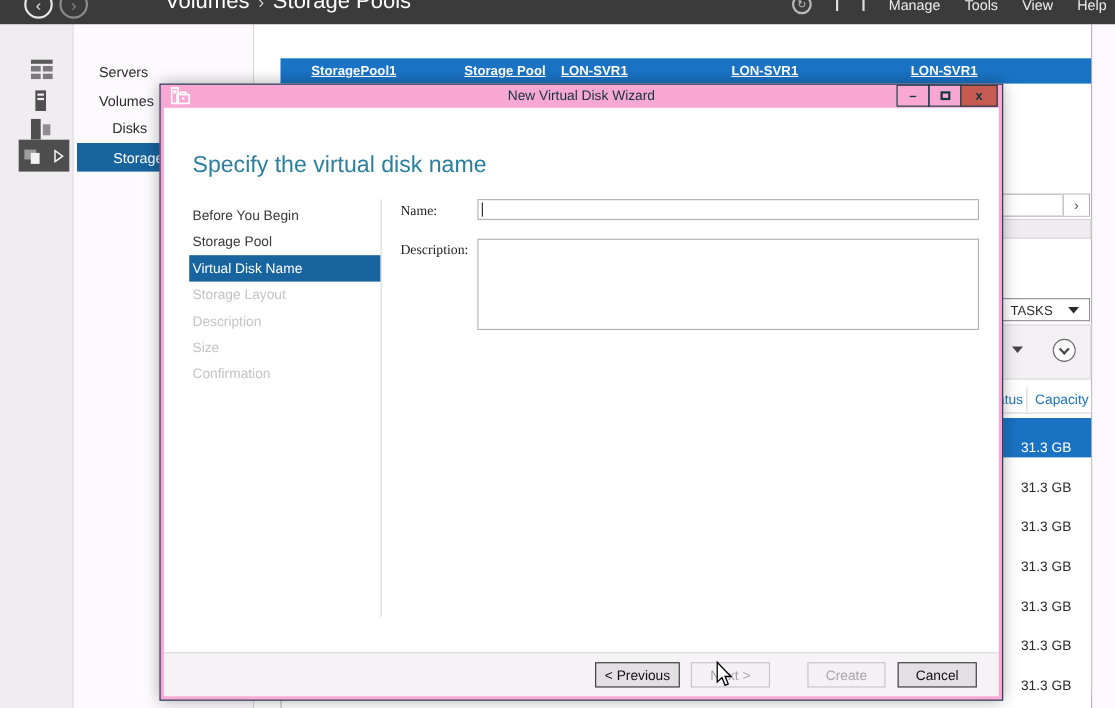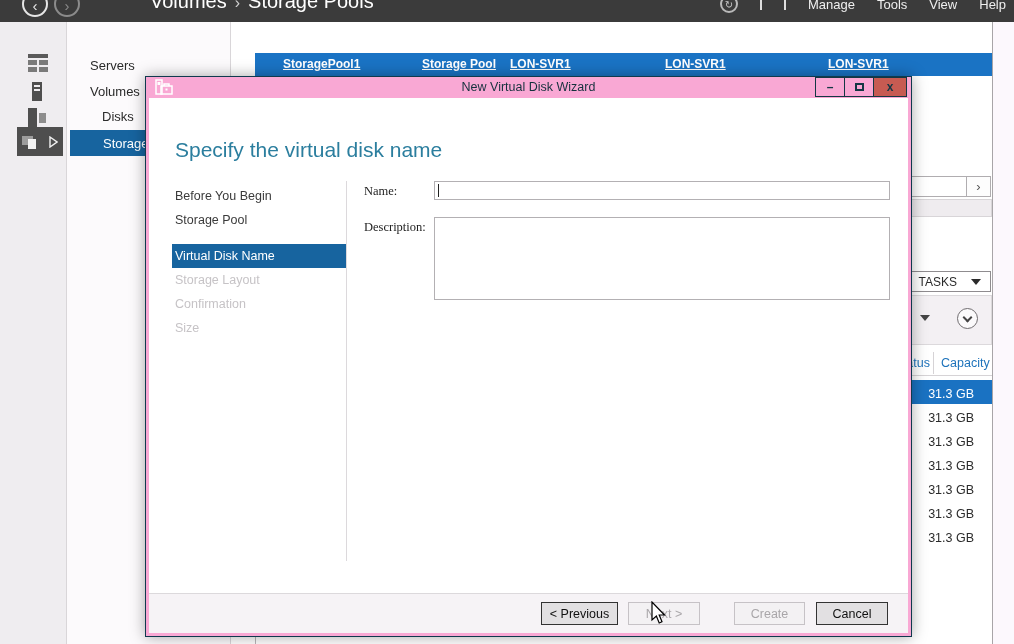--- a/index.html
+++ b/index.html
@@ -56,21 +56,21 @@
   .dd-tri { position:absolute; left:920px; top:315px; width:0; height:0;
             border-left:5px solid transparent; border-right:5px solid transparent; border-top:6px solid #444; }
   .circ-chevron { position:absolute; left:957px; top:308px; width:21px; height:21px; border:1px solid #6f6c6f;
                   border-radius:50%; background:#fbfafb; display:flex; align-items:center; justify-content:center; }
   .circ-chevron i { width:7px; height:7px; border-right:2px solid #444; border-bottom:2px solid #444;
                     transform:rotate(45deg); margin-top:-3px; }
   .colhdr-row { left:820px; top:350px; width:172px; height:26px; background:#fff; border-bottom:1px solid #d6d3d6; }
   .colhdr-row .csep { position:absolute; left:113px; top:2px; width:1px; height:22px; background:#d6d3d6; }
   .colhdr { position:absolute; top:6px; font-size:12.5px; color:#1e73bb; white-space:nowrap; }
   .cap-rows { left:880px; top:380px; width:112px; }
-  .cap-row { height:24px; font-size:12.5px; color:#2b2b2b; text-align:right; padding:7px 18px 0 0; background:#fff; }
+  .cap-row { height:36px; font-size:12.5px; color:#2b2b2b; text-align:right; padding:20px 18px 0 0; background:#fff; }
   .cap-row.selected { background:#1a72c2; color:#fff; }
   .right-border { left:992px; top:22px; width:1px; height:622px; background:#a8a5a8; }
   .tick { left:255px; top:630px; width:1px; height:14px; background:#b9b6b9; }
 
   
   .dialog { left:145px; top:76px; width:767px; height:561px; background:#f9a8d4; border:1px solid #0f3a4e;
             z-index:10; box-shadow:0 0 14px rgba(0,0,0,.35); }
   .titlebar { position:absolute; left:0; top:0; width:765px; height:21px; }
   .title-text { position:absolute; left:0; width:100%; top:3px; text-align:center; font-size:12.5px; color:#15313d; }
   .dlg-icon { position:absolute; left:9px; top:2px; }
@@ -78,21 +78,21 @@
   .winbtn { width:30px; height:20px; border:1px solid #143744; display:flex; align-items:center; justify-content:center;
             color:#143744; font-size:12px; font-weight:bold; margin-left:-1px; }
   .winbtn.close { width:34px; background:#c75b52; }
   .maxglyph { width:9px; height:8px; border:2px solid #143744; }
   .dlg-body { position:absolute; left:3px; top:21px; width:759px; height:495px; background:#fff;padding-left:29px; }
   .dlg-footer { position:absolute; left:3px; top:516px; width:759px; height:40px; background:#f6f3f6; border-top:1px solid #dcd9dc; }
   .dlg-heading { position:absolute; left:26px; top:40px; font-size:21px; color:#2b7e9e; }
   .steps { position:absolute; left:23px; top:86px; width:174px; }
   .step { height:24px; font-size:12.5px; padding:5px 0 0 3px; color:#3a3a3a; white-space:nowrap; }
   .step.disabled { color:#c6c3c6; }
-  .step.active { background:#17649f; color:#fff;margin-top:12px; }
+  .step.active { background:#17649f; color:#fff; }
   .step-divider { position:absolute; left:197px; top:83px; width:1px; height:380px; background:#dcd9dc; }
   .frm-label { position:absolute; font-size:12.5px; color:#1d1d1d;font-family:Liberation Serif, serif; }
   .frm-input { position:absolute; left:285px; top:83px; width:456px; height:19px; border:1px solid #b3b0b3;
                font-family:"Liberation Sans",sans-serif; font-size:12px; padding:2px 4px; background:#fff; }
   .caret { position:absolute; left:289px; top:86px; width:1px; height:13px; background:#222; }
   .frm-textarea { position:absolute; left:285px; top:119px; width:456px; height:83px; border:1px solid #b3b0b3;
                   resize:none; font-family:"Liberation Sans",sans-serif; font-size:12px; padding:3px 4px; background:#fff; }
   .btn { position:absolute; top:8px; height:23px; font-size:12.5px; font-family:"Liberation Sans",sans-serif;
          background:#e2e0e2; border:1px solid #333; color:#111; }
   .btn:disabled, .btn.disabled { background:#f3f1f3; border:1px solid #c6c2c6; color:#a9a6a9; }
@@ -231,22 +231,23 @@
     </div>
 
     <div class="dlg-body">
       <div class="dlg-heading">Specify the virtual disk name</div>
 
       <div class="steps">
         <div class="step">Before You Begin</div>
         <div class="step">Storage Pool</div>
         <div class="step active">Virtual Disk Name</div>
         <div class="step disabled">Storage Layout</div>
+        <div class="step disabled">Description</div>
+        <div class="step disabled">Size</div>
         <div class="step disabled">Confirmation</div>
-        <div class="step disabled">Size</div>
       </div>
       <div class="step-divider"></div>
 
       <span class="frm-label" style="left:215px;top:86px;">Name:</span>
       <input class="frm-input" type="text" value="" style="">
       <div class="caret"></div>
       <span class="frm-label" style="left:215px;top:122px;">Description:</span>
       <textarea class="frm-textarea" style=""></textarea>
     </div>
 

